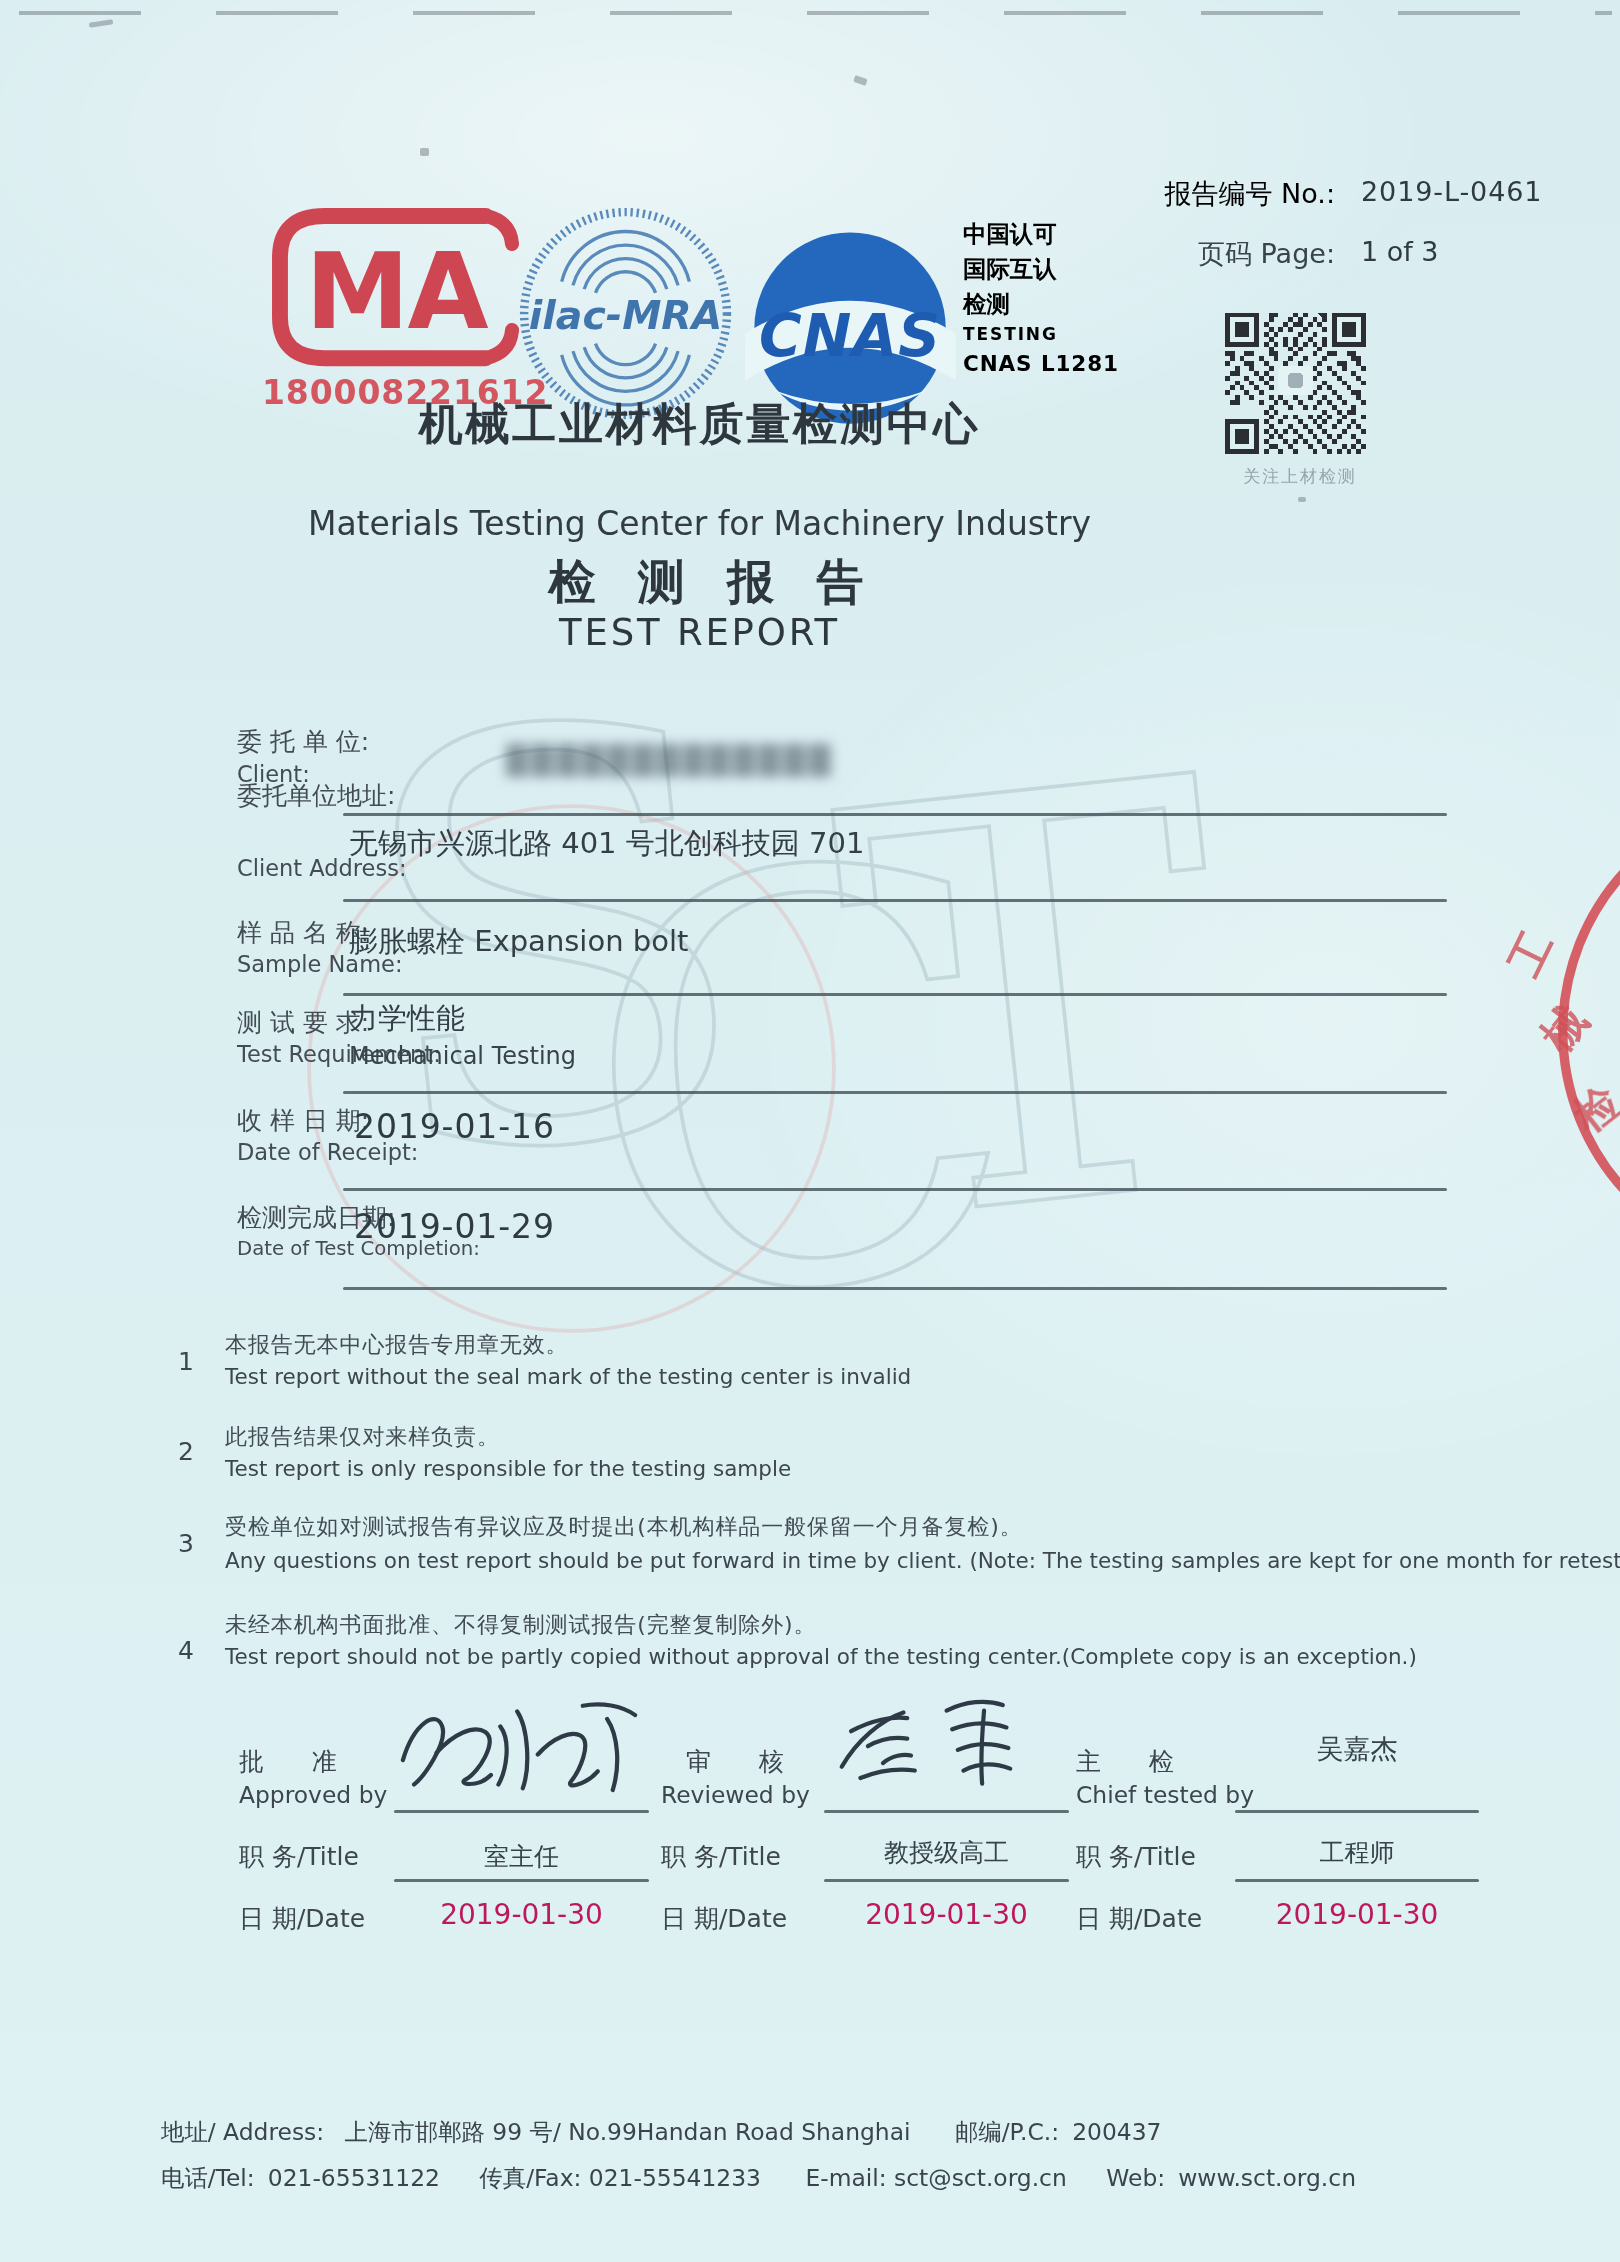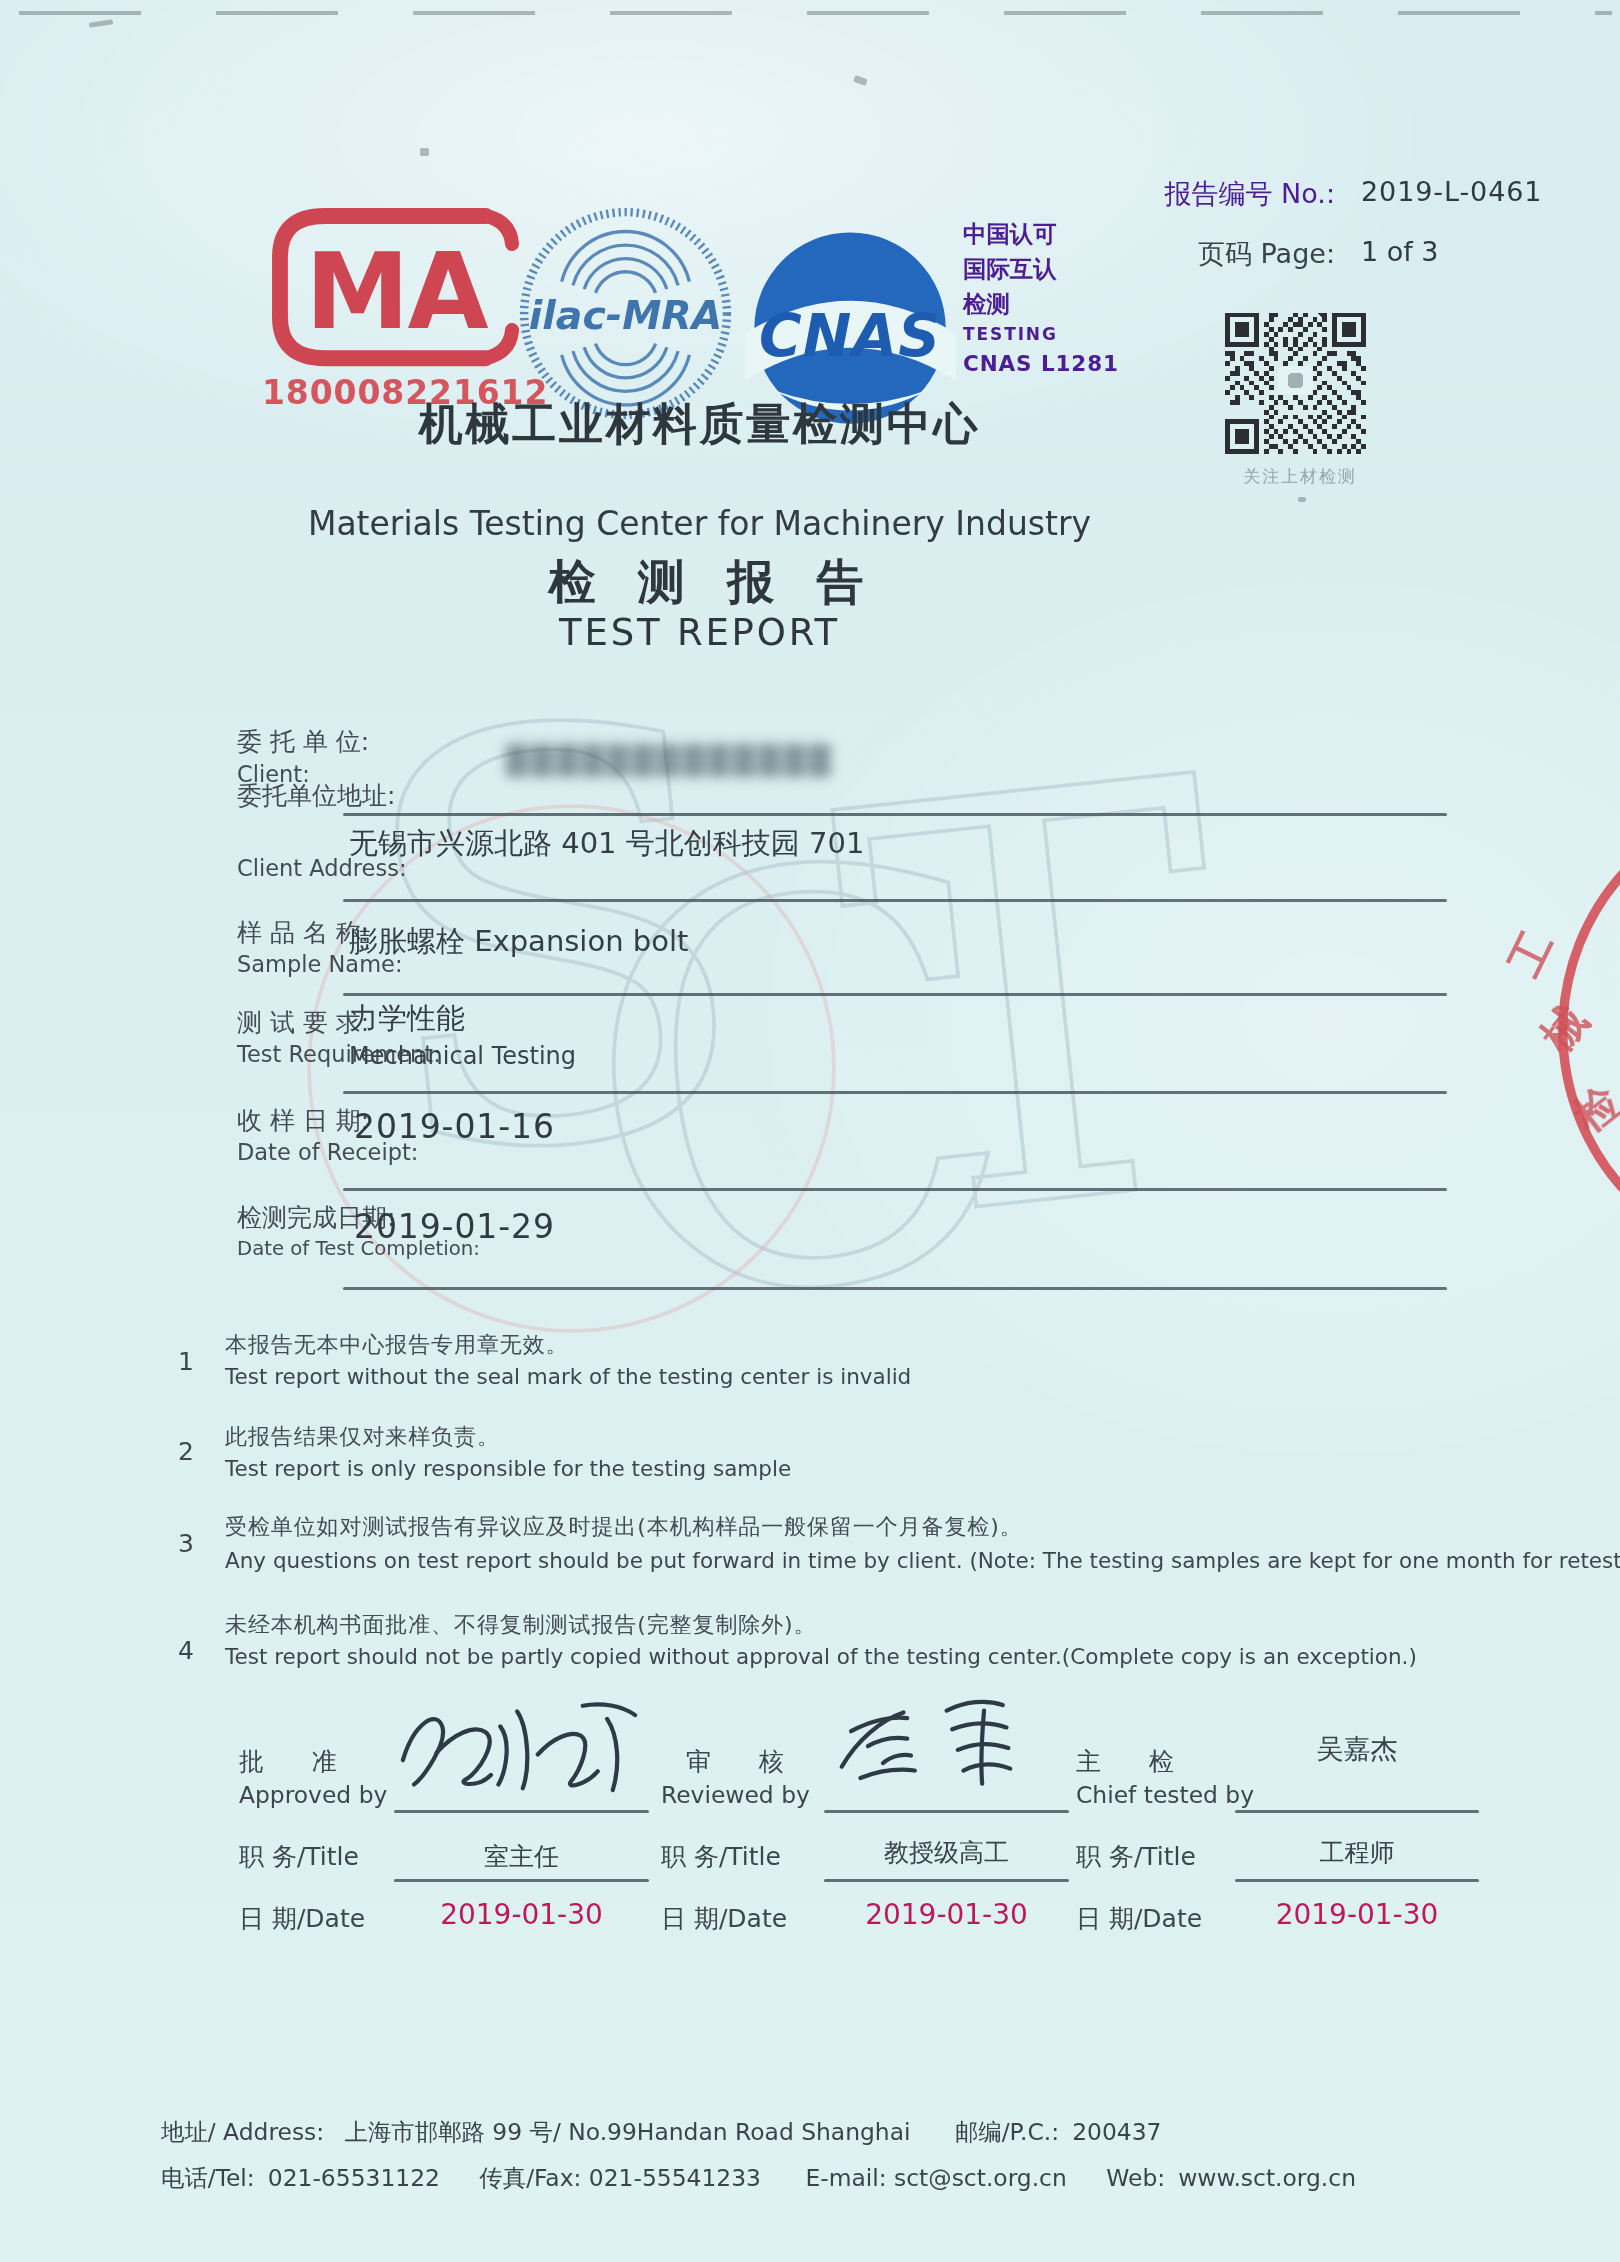--- a/index.html
+++ b/index.html
@@ -75,30 +75,30 @@
   <text x="122" y="138" text-anchor="middle" font-size="42" font-weight="bold" font-style="italic" fill="#3f74ac" font-family="'DejaVu Sans','Liberation Sans',sans-serif">ilac-MRA</text>
 </svg>
 
 <svg class="abs" style="left:745px;top:223px;" width="211" height="211" viewBox="0 0 225 225">
   <circle cx="112" cy="112" r="102" fill="#2468bd"></circle>
   <path d="M0 118 Q112 48 225 118 L225 168 Q112 98 0 168 Z" fill="#e9f6f7"></path>
   <path d="M30 178 Q112 222 195 178 Q112 208 30 178 Z" fill="#e9f6f7"></path>
   <text x="112" y="142" text-anchor="middle" font-size="62" font-weight="bold" font-style="italic" fill="#1d5cb0" font-family="'DejaVu Sans','Liberation Sans',sans-serif" letter-spacing="1">CNAS</text>
 </svg>
 
-<div class="abs" style="left:963px;top:217px;width:215px;color:#4c1d95;font-weight:bold;line-height:1.5;">
+<div class="abs" style="left:963px;top:217px;width:215px;color:#000000;font-weight:bold;line-height:1.5;">
   <div style="font-size:23.4px;">中国认可</div>
   <div style="font-size:23.4px;">国际互认</div>
   <div style="font-size:23.4px;">检测</div>
   <div style="font-size:17px;letter-spacing:1.9px;">TESTING</div>
   <div style="font-size:21.5px;letter-spacing:0.9px;">CNAS L1281</div>
 </div>
 
 <div class="abs" style="left:1077px;top:176px;display:flex;">
-  <div style="width:258px;text-align:right;font-size:27px;color:#4c1d95;">报告编号 No.:</div>
+  <div style="width:258px;text-align:right;font-size:27px;color:#000000;">报告编号 No.:</div>
   <div style="margin-left:26px;font-size:27px;color:#2f3a43;letter-spacing:0.9px;">2019-L-0461</div>
 </div>
 <div class="abs" style="left:1077px;top:236px;display:flex;">
   <div style="width:258px;text-align:right;font-size:27px;color:#39434b;">页码 Page:</div>
   <div style="margin-left:26px;font-size:27px;color:#2f3a43;">1 of 3</div>
 </div>
 
 <svg class="abs" style="left:1225px;top:309px;" width="141" height="148" viewBox="0 0 29 29" shape-rendering="crispEdges">
   <rect x="0" y="0" width="29" height="29" fill="none"></rect>
   <g fill="#2b2f33">

